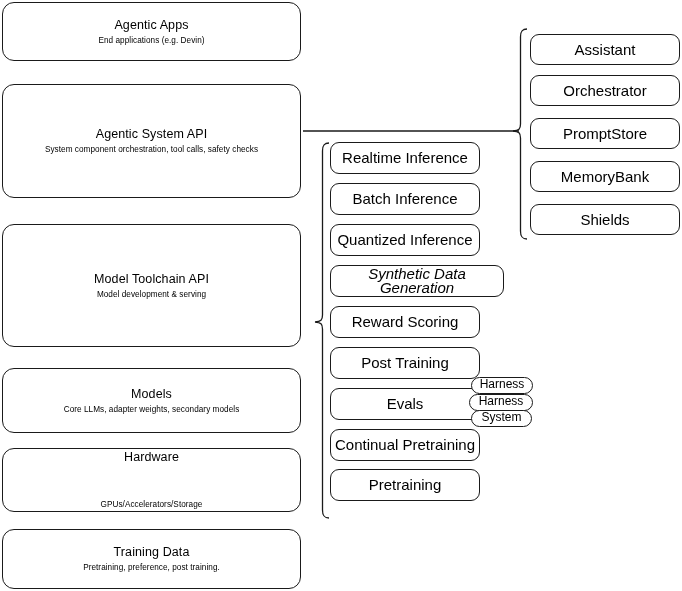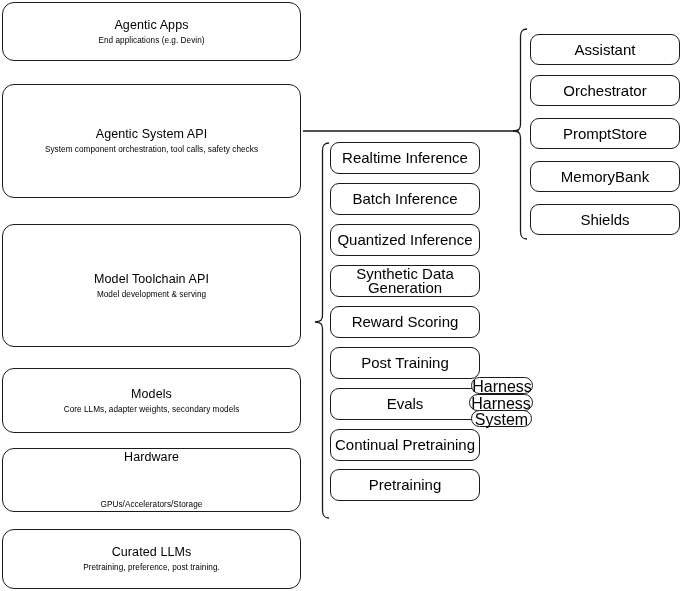--- a/index.html
+++ b/index.html
@@ -65,23 +65,23 @@
   }
 
   
   .badge {
     position: absolute;
     box-sizing: border-box;
     border: 1.3px solid #1a1a1a;
     border-radius: 999px;
     background: #ffffff;
     display: flex;
-    align-items: flex-end;
+    align-items: flex-start;
     justify-content: center;
-    font-size: 16px;
+    font-size: 12px;
     line-height: 12px;
     color: #000;
     z-index: 5;
   }
 
   
   #connectors {
     position: absolute;
     left: 0;
     top: 0;
@@ -141,34 +141,34 @@
     <div class="layer-title">Models</div>
     <div class="layer-sub">Core LLMs, adapter weights, secondary models</div>
   </div>
 
   <div class="layer-box" style="left:2px; top:448px; width:299px; height:64px;gap:32px;">
     <div class="layer-title">Hardware</div>
     <div class="layer-sub">GPUs/Accelerators/Storage</div>
   </div>
 
   <div class="layer-box" style="left:2px; top:529px; width:299px; height:60px;">
-    <div class="layer-title">Curated LLMs</div>
+    <div class="layer-title">Training Data</div>
     <div class="layer-sub">Pretraining, preference, post training.</div>
   </div>
 
   <div class="item-box" style="left:330px; top:142px; width:150px; height:32px;">
     <span>Realtime Inference</span>
   </div>
   <div class="item-box" style="left:330px; top:183px; width:150px; height:32px;">
     <span>Batch Inference</span>
   </div>
   <div class="item-box" style="left:330px; top:224px; width:150px; height:32px;">
     <span>Quantized Inference</span>
   </div>
-  <div class="item-box" style="left:330px; top:265px; width:150px; height:32px;">
+  <div class="item-box" style="left:330px; top:265px; width:174px; height:32px;font-style:italic;">
     <span>Synthetic Data Generation</span>
   </div>
   <div class="item-box" style="left:330px; top:306px; width:150px; height:32px;">
     <span>Reward Scoring</span>
   </div>
   <div class="item-box" style="left:330px; top:347px; width:150px; height:32px;">
     <span>Post Training</span>
   </div>
   <div class="item-box" style="left:330px; top:388px; width:150px; height:32px;">
     <span>Evals</span>

